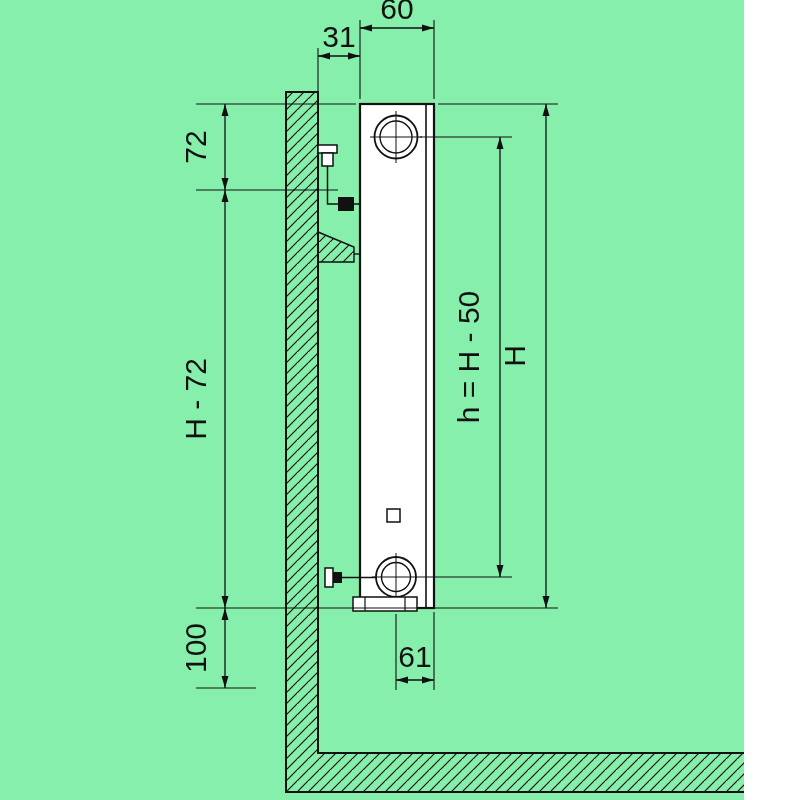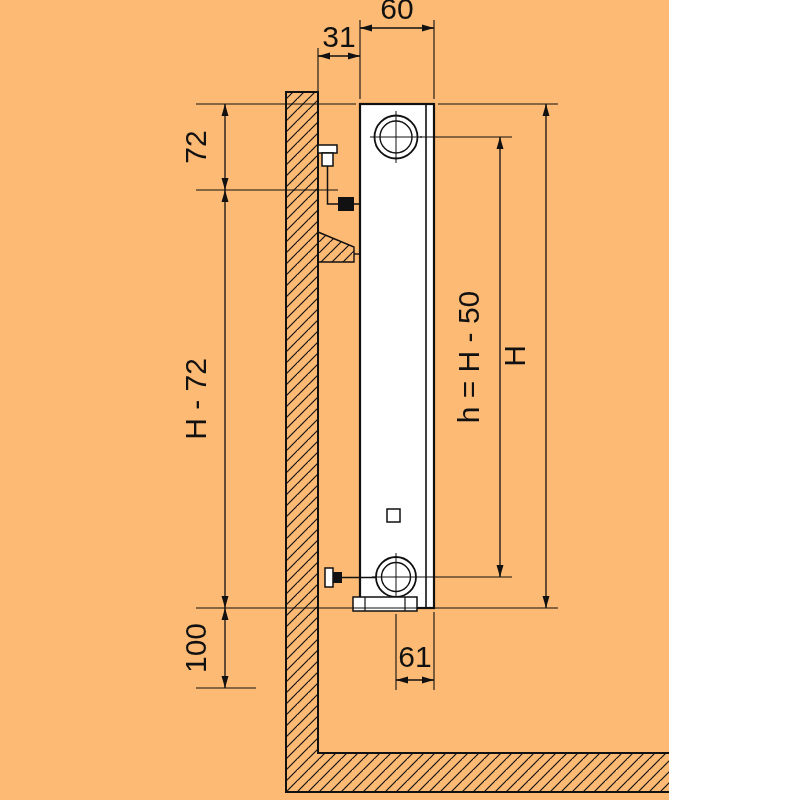--- a/index.html
+++ b/index.html
@@ -1,16 +1,16 @@
 <!DOCTYPE html>
 <html><head>
 <meta charset="utf-8">
 <style>
   html,body{margin:0;padding:0;background:#ffffff;}
-  .stage{position:relative;width:669px;height:800px;background:#fdba74;overflow:hidden;}
+  .stage{position:relative;width:744px;height:800px;background:#86efac;overflow:hidden;}
   svg{display:block;}
   text{
     font-family:"Liberation Sans","DejaVu Sans",sans-serif;
     font-size:30px;
     fill:#111111;
   }
 </style>
 </head>
 <body>
 

